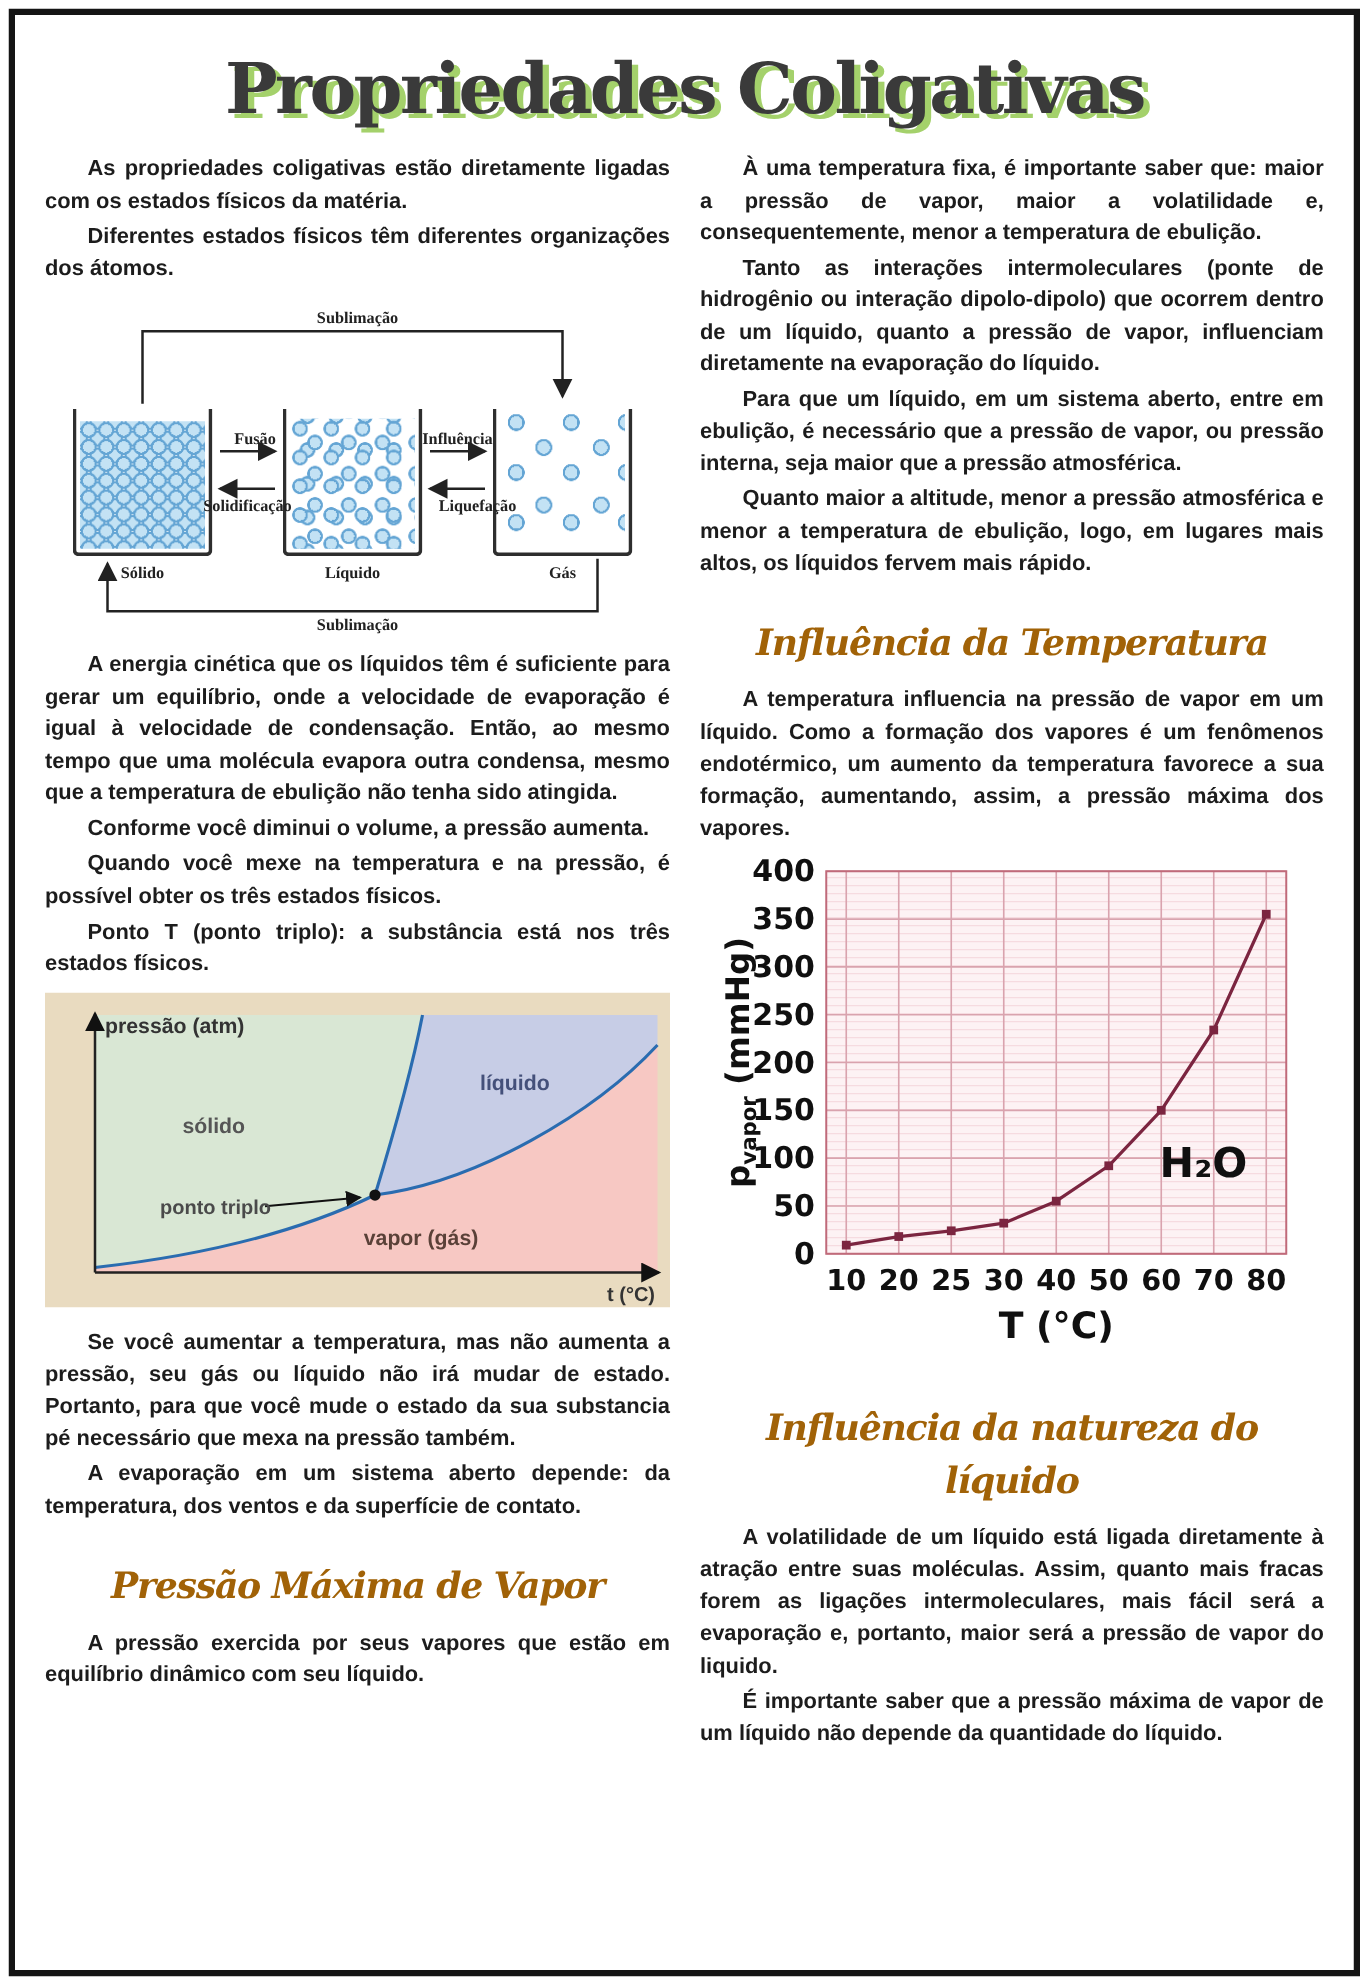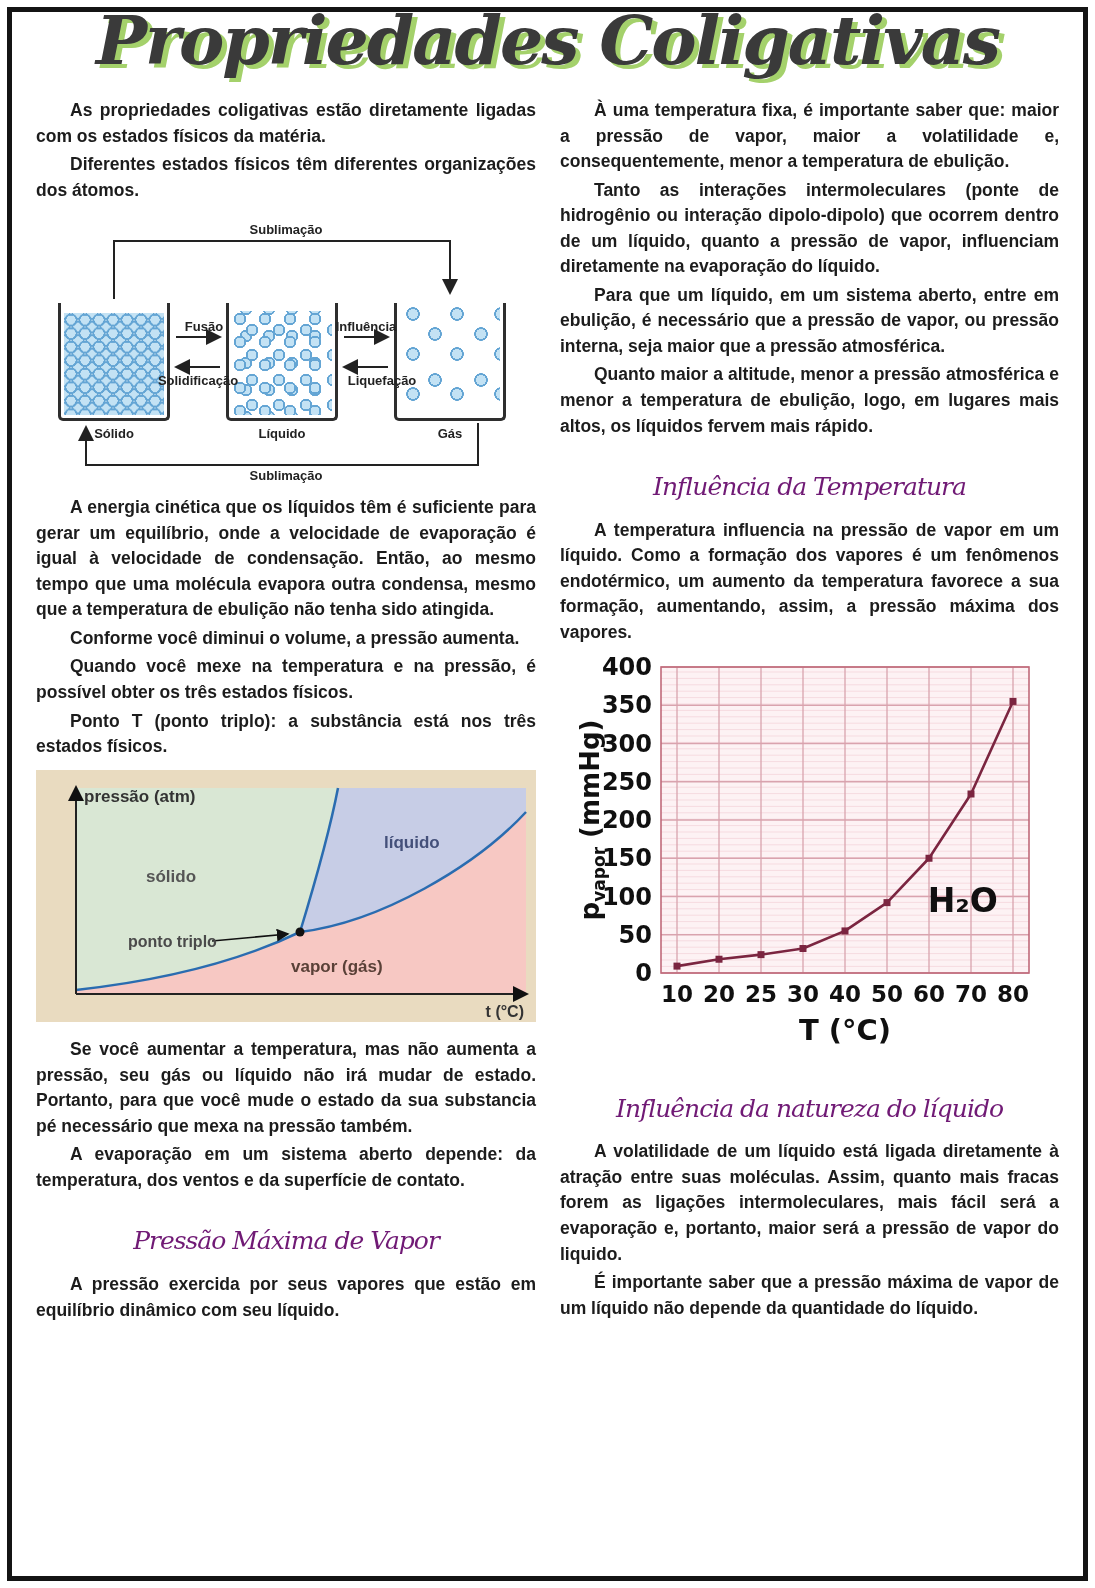--- a/index.html
+++ b/index.html
@@ -4,38 +4,38 @@
 <style>
   html,body { margin:0; padding:0; background:#ffffff; }
   .page {
     position:relative; width:1095px; height:1588px; background:#ffffff;
     font-family:"Liberation Sans", sans-serif; overflow:hidden; box-sizing:border-box;
   }
   .frame {
     position:absolute; inset:7px; border:5px solid #141414; pointer-events:none; z-index:50;
   }
   .title {
-    text-align:center; 
-    font-family:"DejaVu Serif", serif; font-style:italic; font-weight:bold;
-    font-size:68px; letter-spacing:-2px; color:#3a3a3a;
+    text-align:center; padding-top:38px;
+    font-family:"DejaVu Serif", serif; font-weight:bold;
+    font-size:56px; letter-spacing:-2px; color:#3a3a3a;
     text-shadow:5px 4px 0 #a4d16b;
   }
   .columns { display:flex; gap:24px; padding:18px 36px 0 36px; }
   .col {
     flex:1; font-size:17.5px; line-height:1.46; font-weight:bold; color:#1c1c1c;
     text-align:justify;
   }
   .col p { margin:0 0 3px 0; text-indent:34px; }
   .script-header {
-    font-family:"DejaVu Serif", serif; font-style:italic; font-weight:normal;
-    font-size:25px; letter-spacing:-1px; text-align:center; color:#701a75;
+    font-family:"DejaVu Serif", serif; font-style:italic; font-weight:bold;
+    font-size:29px; letter-spacing:-1px; text-align:center; color:#a16207;
     margin:30px 0 12px 0; text-indent:0;
   }
   
-  .states-diagram { position:relative; width:480px; height:272px; margin:12px auto 8px auto; }
+  .states-diagram { position:relative; width:480px; height:272px; margin:12px auto 8px auto;font-family:Liberation Serif, serif; }
   .sd-arrows { position:absolute; inset:0; width:480px; height:272px; }
   .beaker {
     position:absolute; top:88px; width:112px; height:118px; box-sizing:border-box;
     border:3px solid #2e2e2e; border-top:none; border-radius:0 0 5px 5px; background:#fff;
   }
   .fill { position:absolute; left:3px; right:3px; bottom:3px; }
   .solid-fill {
     top:10px;
     background-image:
       radial-gradient(circle at 7px 7px, #c3e2f4 0 4.6px, #64a5d4 4.6px 6.2px, rgba(0,0,0,0) 6.7px),

